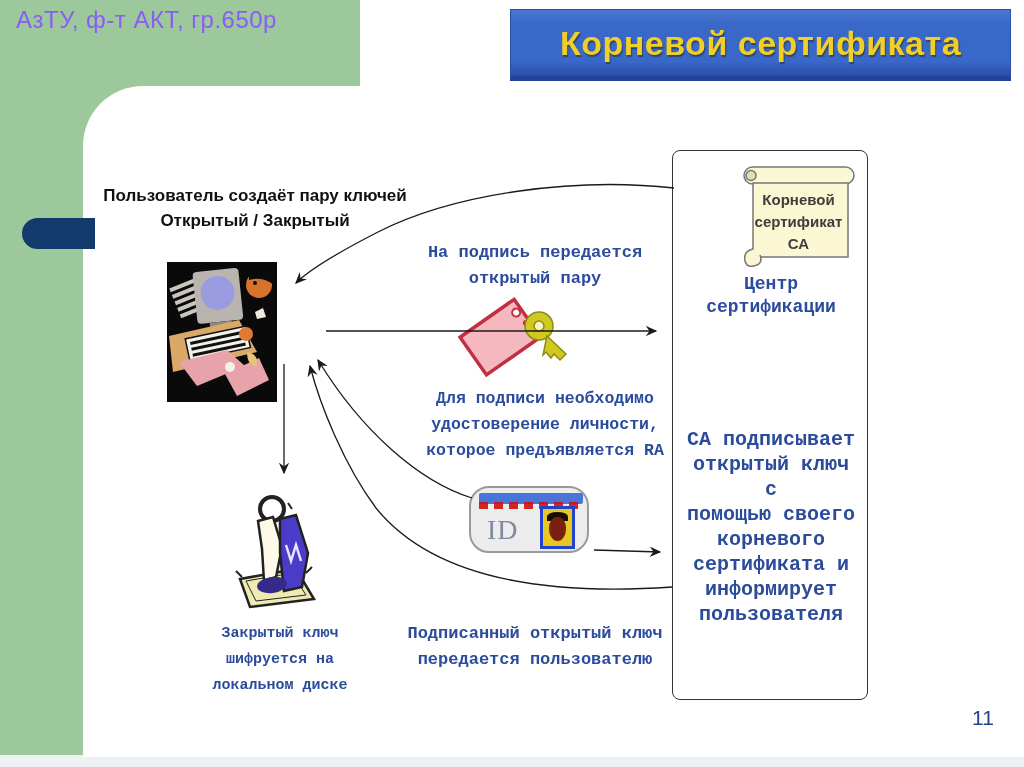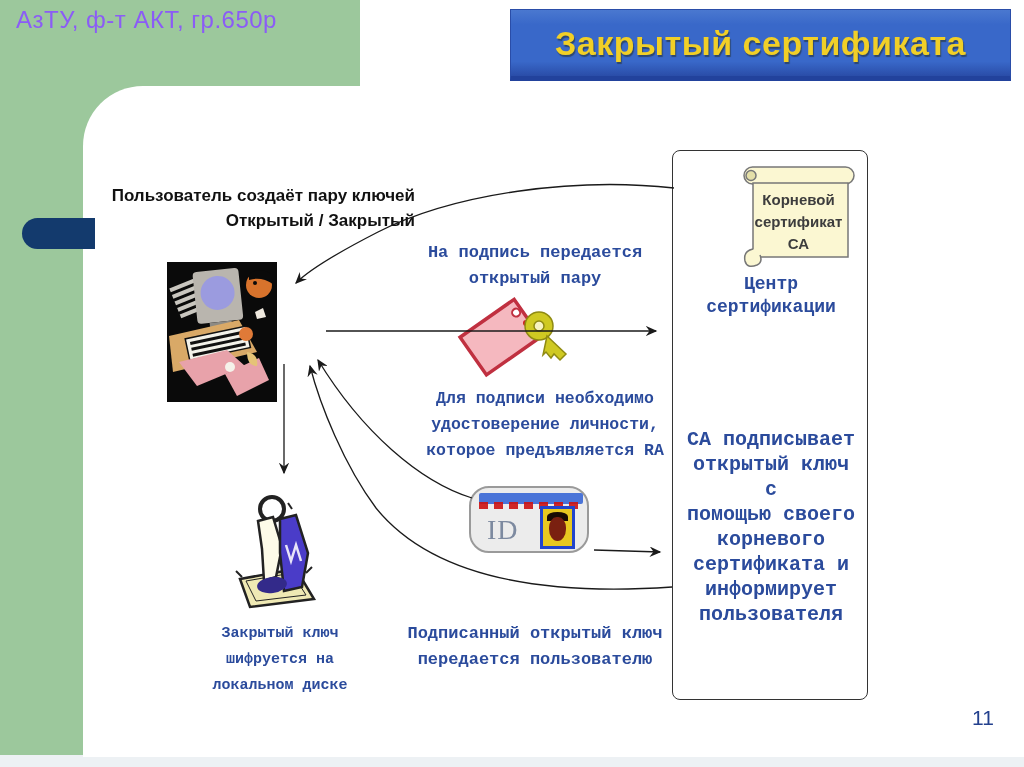--- a/index.html
+++ b/index.html
@@ -32,21 +32,21 @@
     display:flex; align-items:center; justify-content:center;
   }
   #title-box .title-text {
     color:#f1cf27; font-size:34px; font-weight:bold; letter-spacing:0.5px;
     text-shadow: 1px 2px 1px rgba(30,30,0,0.45);
     white-space:nowrap;
   }
 
   
   .cap { text-align:center; font-weight:bold; }
-  .cap-black { color:#111111;text-align:right; }
+  .cap-black { color:#111111; }
   .cap-blue  { color:#2b4b9c;font-family:Liberation Mono, monospace; }
 
   #user-caption        { left:95px;  top:183px; width:320px; font-size:17px;   line-height:25px; }
   #public-key-caption  { left:400px; top:240px; width:270px; font-size:17px;   line-height:26px; }
   #identity-caption    { left:408px; top:386px; width:274px; font-size:16.5px; line-height:26px; }
   #private-key-caption { left:175px; top:621px; width:210px; font-size:15px; line-height:26px; }
   #signed-key-caption  { left:390px; top:621px; width:290px; font-size:17px;   line-height:26px; }
 
   
   #computer-clipart { left:167px; top:262px; width:110px; height:140px; }
@@ -111,21 +111,21 @@
 <div class="abs" id="green-header"></div>
 <div class="abs" id="green-corner"></div>
 <div class="abs" id="green-strip"></div>
 <div class="abs" id="bottom-band"></div>
 <div class="abs" id="content-panel"></div>
 <div class="abs" id="navy-pill"></div>
 
 <div class="abs" id="header-text">АзТУ, ф-т АКТ, гр.650р</div>
 
 <div class="abs" id="title-box">
-  <span class="title-text">Закрытый сертификата</span>
+  <span class="title-text">Корневой сертификата</span>
 </div>
 
 <div class="abs cap cap-black" id="user-caption">
   <div>Пользователь создаёт пару ключей</div>
   <div>Открытый / Закрытый</div>
 </div>
 
 <div class="abs cap cap-blue" id="public-key-caption">
   <div>На подпись передается</div>
   <div>открытый пару</div>

